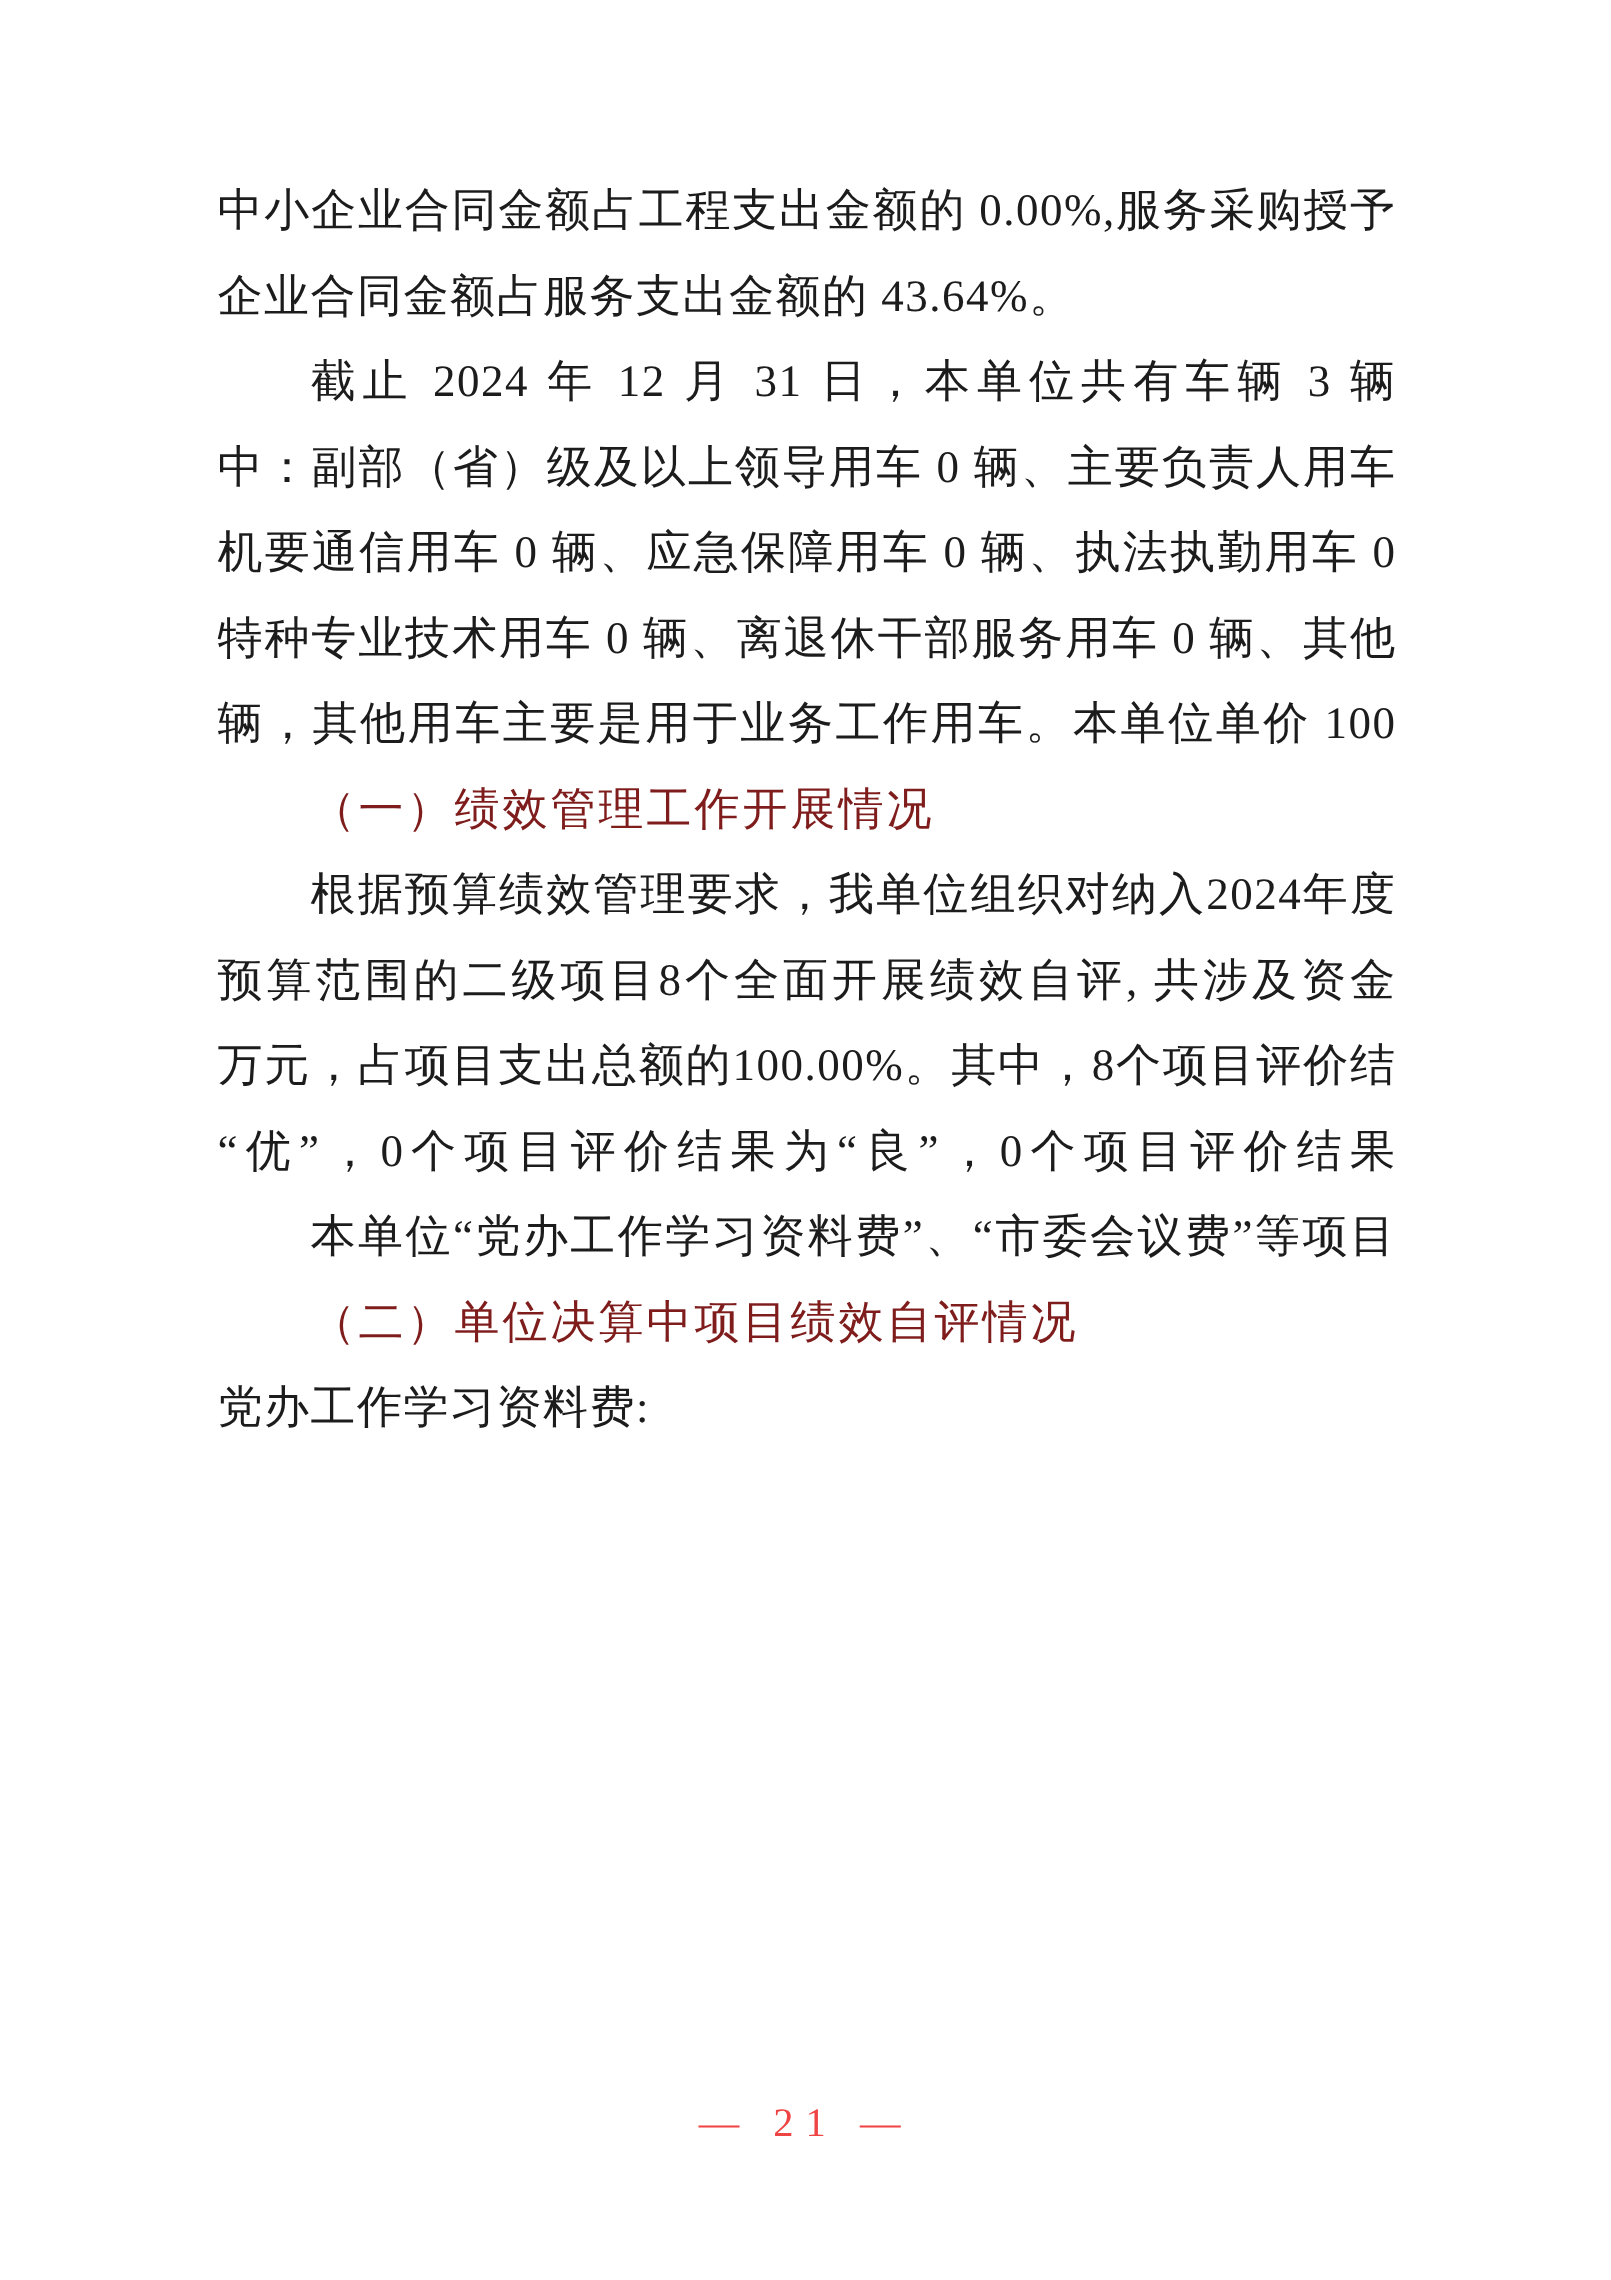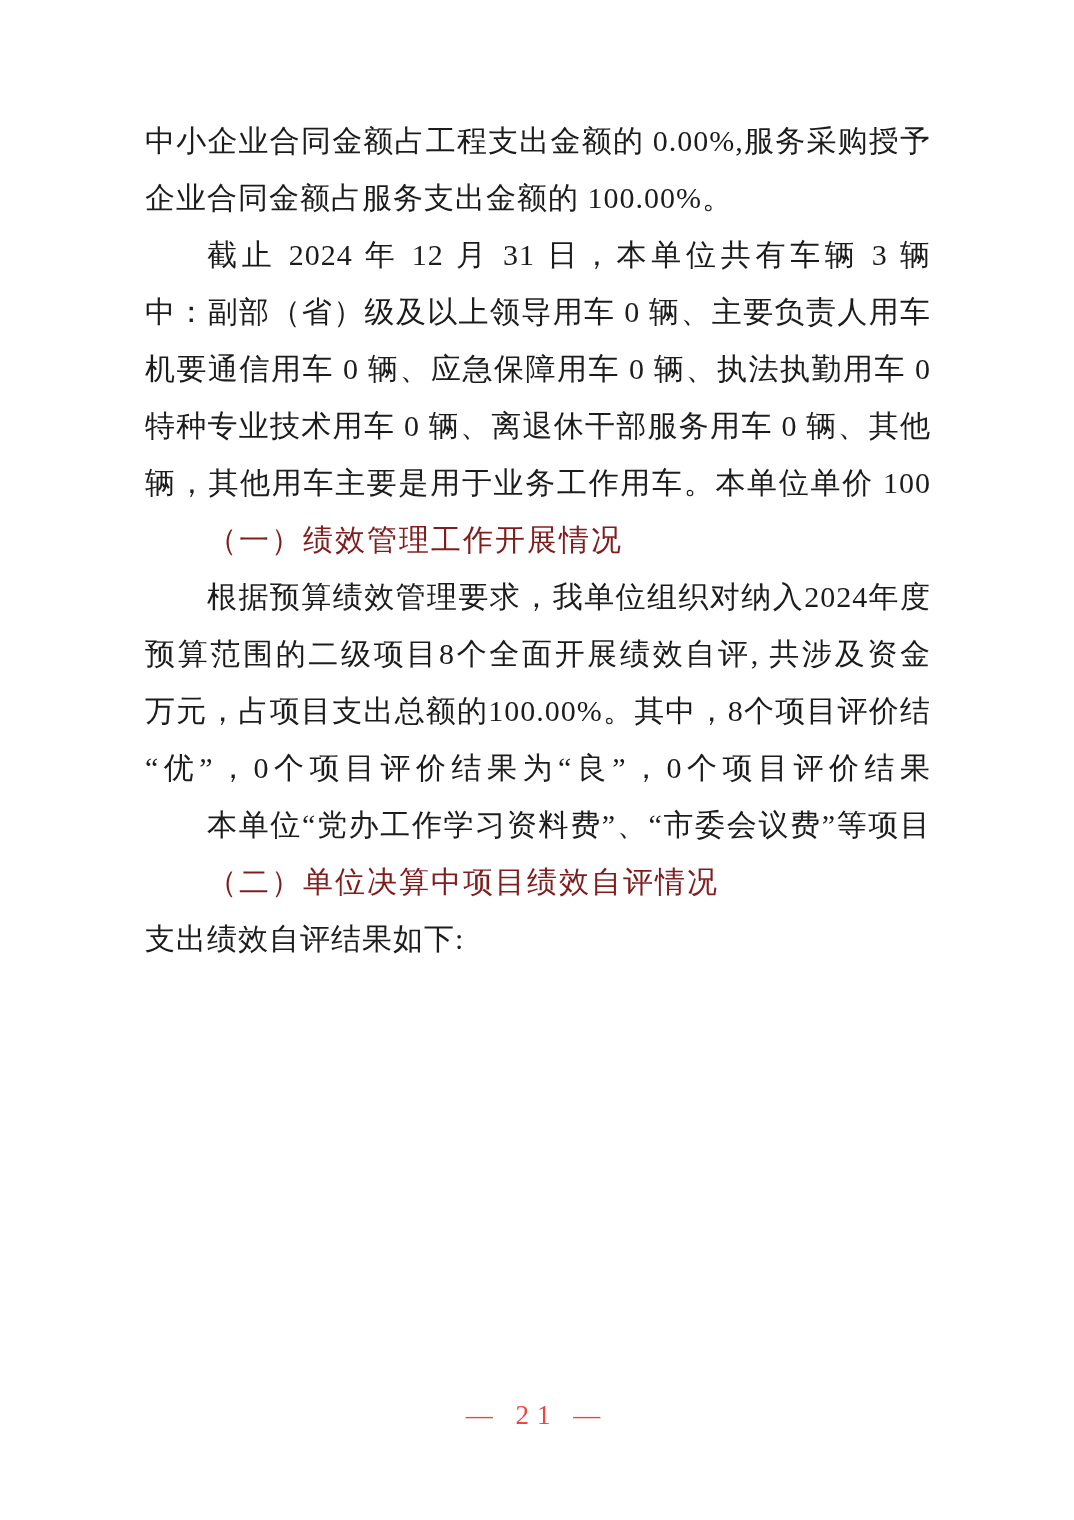--- a/index.html
+++ b/index.html
@@ -67,40 +67,40 @@
     font-family: "Liberation Serif", serif;
   }
 </style>
 </head>
 <body>
 
 <div class="page">
   <div class="content">
 
     <div class="line jline">中小企业合同金额占工程支出金额的 0.00%,服务采购授予中小</div>
-    <div class="line">企业合同金额占服务支出金额的 100.00%。</div>
+    <div class="line">企业合同金额占服务支出金额的 43.64%。</div>
 
 
     <div class="line jline indent">截止 2024 年 12 月 31 日，本单位共有车辆 3 辆（台），其</div>
     <div class="line jline">中：副部（省）级及以上领导用车 0 辆、主要负责人用车 1 辆、</div>
     <div class="line jline">机要通信用车 0 辆、应急保障用车 0 辆、执法执勤用车 0 辆、</div>
     <div class="line jline">特种专业技术用车 0 辆、离退休干部服务用车 0 辆、其他用车 2</div>
     <div class="line jline">辆，其他用车主要是用于业务工作用车。本单位单价 100 万元</div>
 
 
     <div class="line subheading indent">（一）绩效管理工作开展情况</div>
 
     <div class="line jline indent">根据预算绩效管理要求，我单位组织对纳入2024年度单位</div>
     <div class="line jline">预算范围的二级项目8个全面开展绩效自评, 共涉及资金901.95</div>
     <div class="line jline">万元，占项目支出总额的100.00%。其中，8个项目评价结果为</div>
     <div class="line jline">“优”，0个项目评价结果为“良”，0个项目评价结果为“中”，</div>
 
     <div class="line jline indent">本单位“党办工作学习资料费”、“市委会议费”等项目</div>
 
     <div class="line subheading indent">（二）单位决算中项目绩效自评情况</div>
-    <div class="line">支出绩效自评结果如下:</div>
+    <div class="line">党办工作学习资料费:</div>
 
   </div>
 
   <div class="footer">
     <span>— 21 —</span>
   </div>
 </div>
 
 </body></html>

